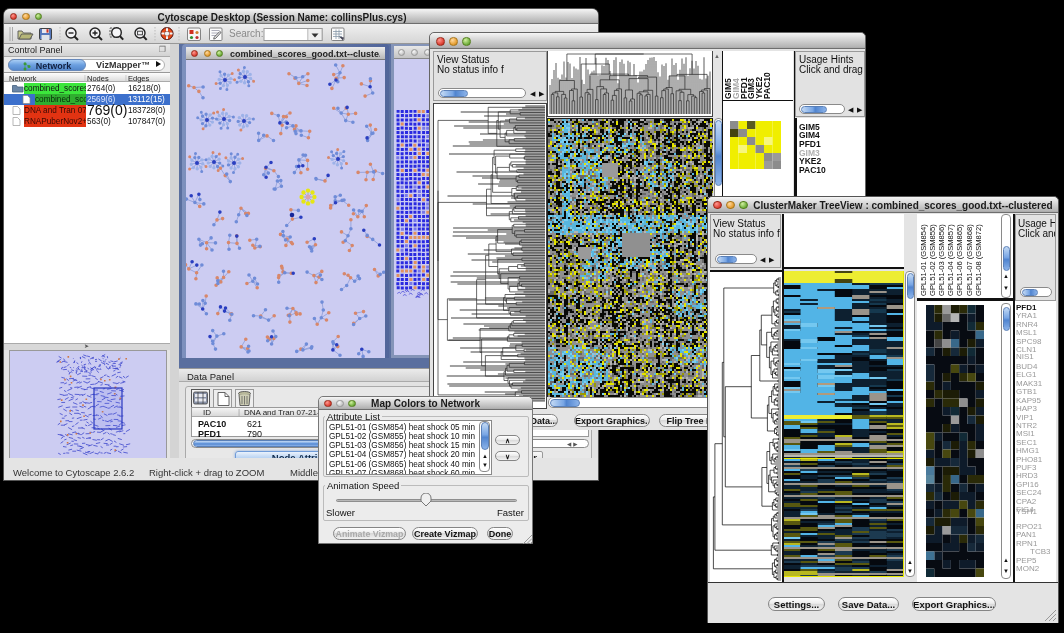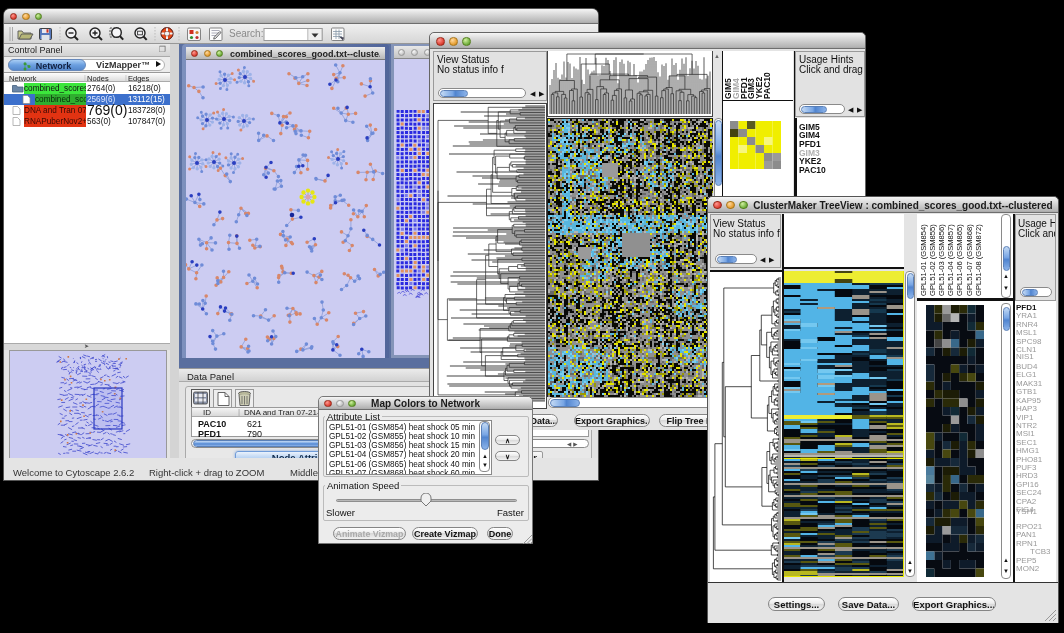--- a/index.html
+++ b/index.html
@@ -16,20 +16,21 @@
 .sthumbv{position:absolute;background:linear-gradient(90deg,#c4daf4,#77a5e4 45%,#5084cf 55%,#8cb4ea);border:1px solid #5a80b8;border-radius:4px}
 .abtn{position:absolute;background:linear-gradient(#ffffff,#ececec 45%,#d8d8d8 50%,#f2f2f2);border:1px solid #858585;border-radius:8px;text-align:center;font-weight:bold;color:#111;white-space:nowrap;overflow:hidden}
 .arw{position:absolute;font-size:7px;color:#111;line-height:7px}
 .blk{position:absolute;background:#111}
 .wht{position:absolute;background:#fff}
 svg{position:absolute;display:block}
 </style></head><body>
 <div id="scene">
 <div class="abs" style="left:4px;top:9px;width:594px;height:471px;background:#e4e4e4;border-radius:6px 6px 0 0;box-shadow:0 0 0 1px #555">
       <div class="tb abs" style="left:0;top:0;width:594px;height:15px;border-radius:6px 6px 0 0"></div>
+      <div class="tbt" style="left:0;width:556px;top:2.5px;font-size:10px">Cytoscape Desktop (Session Name: collinsPlus.cys)</div>
       <div class="lr" style="left:5.5px;top:3.5px;width:7.5px;height:7.5px"></div>
       <div class="lo" style="left:18px;top:3.5px;width:7.5px;height:7.5px"></div>
       <div class="lg" style="left:30.5px;top:3.5px;width:7.5px;height:7.5px"></div>
       <div class="abs" style="left:0;top:15px;width:594px;height:20px;background:linear-gradient(#f0f0f0,#d6d6d6);border-bottom:1px solid #979797"></div>
       <svg class="abs" style="left:-1px;top:15px" width="380" height="20" viewBox="0 0 380 20">
 <path d="M7 3v14M9.5 3v14" stroke="#aaa" stroke-width="1"></path>
 <g transform="translate(14,4)">
           <path d="M1 11V3h4l1.5 2H14v6z" fill="#c9c98e" stroke="#555" stroke-width="0.9"></path>
           <path d="M2 11l2.5-5H16l-3 5z" fill="#b5b578" stroke="#555" stroke-width="0.9"></path>
         </g>

